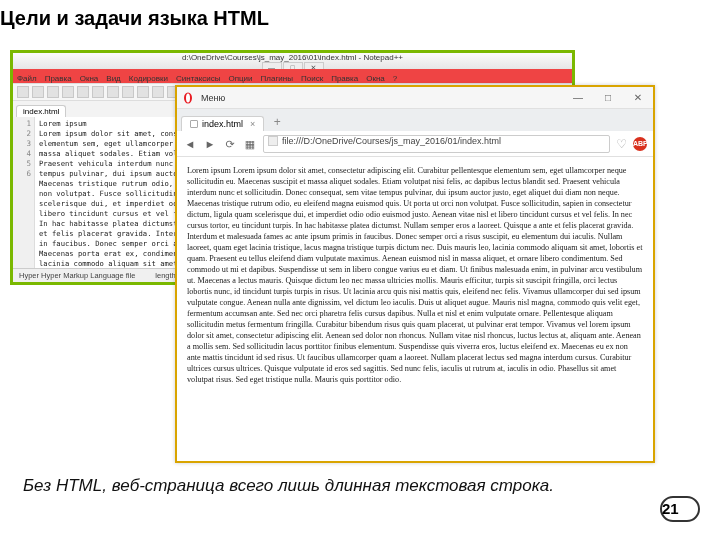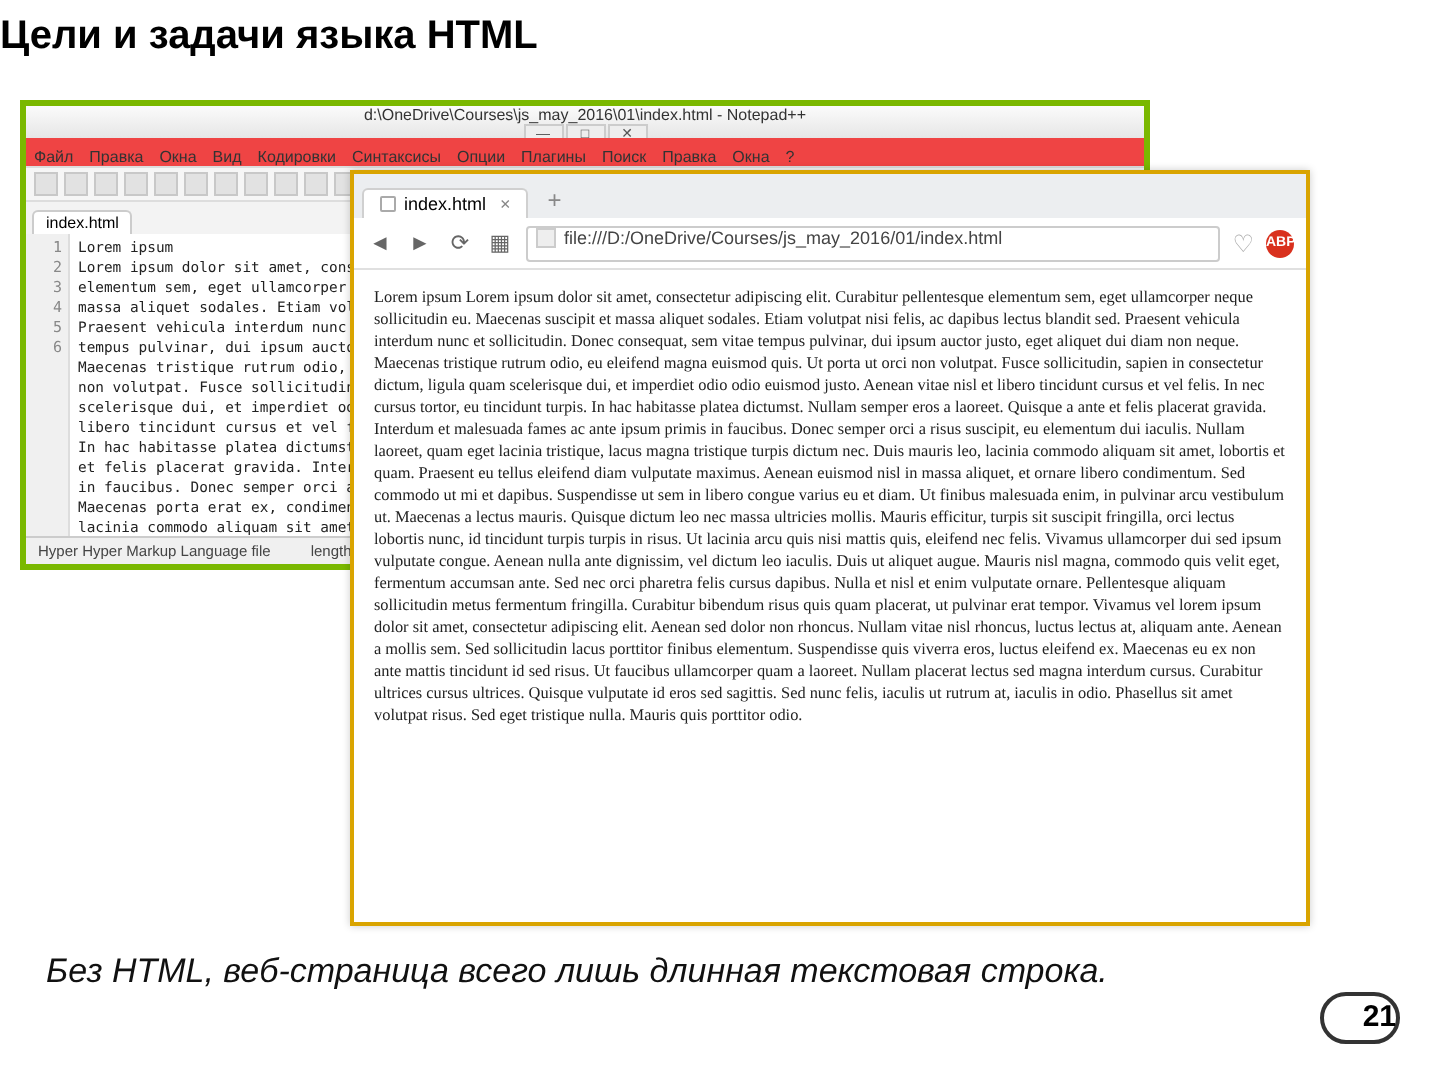--- a/index.html
+++ b/index.html
@@ -37,21 +37,21 @@
   .op-newtab { width:18px; height:18px; margin-left:4px; color:#888; text-align:center; line-height:18px; font-size:12px; }
   .op-addr { height:26px; background:#fff; border-bottom:1px solid #e0e0e0; display:flex; align-items:center; padding:0 6px; gap:6px; }
   .navbtn { width:14px; height:14px; color:#666; font-size:11px; text-align:center; line-height:14px; }
   .url-box { flex:1; height:18px; border:1px solid #ccc; border-radius:2px; display:flex; align-items:flex-start; padding:0 4px; font-size:9px; color:#444; gap:4px; }
   .url-box .file-ic { width:10px; height:10px; background:#eee; border:1px solid #ccc; }
   .adblock { width:14px; height:14px; background:#d9311e; border-radius:50%; color:#fff; font-size:7px; font-weight:bold; text-align:center; line-height:14px; }
   .heart { color:#aaa; font-size:12px; }
   .op-content { flex:1; background:#fff; padding:8px 10px; font-size:8.2px; line-height:11px; color:#222; overflow:hidden; font-family:"Times New Roman", serif; }
 
   .footer-text { position:absolute; left:23px; top:475px; width:560px; font-style:italic; font-size:17px; line-height:1.3; color:#111; }
-  .page-num { position:absolute; right:20px; bottom:18px; width:40px; height:26px; border:2px solid #333; border-radius:14px; text-align:right; line-height:22px; font-size:15px; font-weight:bold; }
+  .page-num { position:absolute; right:20px; bottom:18px; width:40px; height:26px; border:2px solid #333; border-radius:14px; text-align:left; line-height:22px; font-size:15px; font-weight:bold; }
 </style>
 </head>
 <body>
 
 <div class="slide-title">Цели и задачи языка HTML</div>
 
 <div class="green-frame">
   <div class="npp">
     <div class="npp-titlebar">
       <div class="icon"></div>
@@ -153,20 +153,34 @@
     </div>
     <div class="npp-status">
       <span>Hyper Hyper Markup Language file</span>
       <span>length : 2860</span>
     </div>
   </div>
 </div>
 
 <div class="yellow-frame">
   <div class="opera">
+    <div class="op-titlebar">
+      <div class="op-logo">
+        <svg viewBox="0 0 24 24">
+            <ellipse cx="12" cy="12" rx="8" ry="11" fill="#e81c23"></ellipse>
+            <ellipse cx="12" cy="12" rx="4" ry="9" fill="#fff"></ellipse>
+          </svg>
+      </div>
+      <span class="op-menu-lbl">Меню</span>
+      <div class="op-winctrl">
+        <div>—</div>
+        <div>□</div>
+        <div class="close">✕</div>
+      </div>
+    </div>
     <div class="op-tabs">
       <div class="op-tab">
         <span class="dot"></span>
         <span>index.html</span>
         <span class="x">×</span>
       </div>
       <div class="op-newtab">+</div>
     </div>
     <div class="op-addr">
       <div class="navbtn">◄</div>

